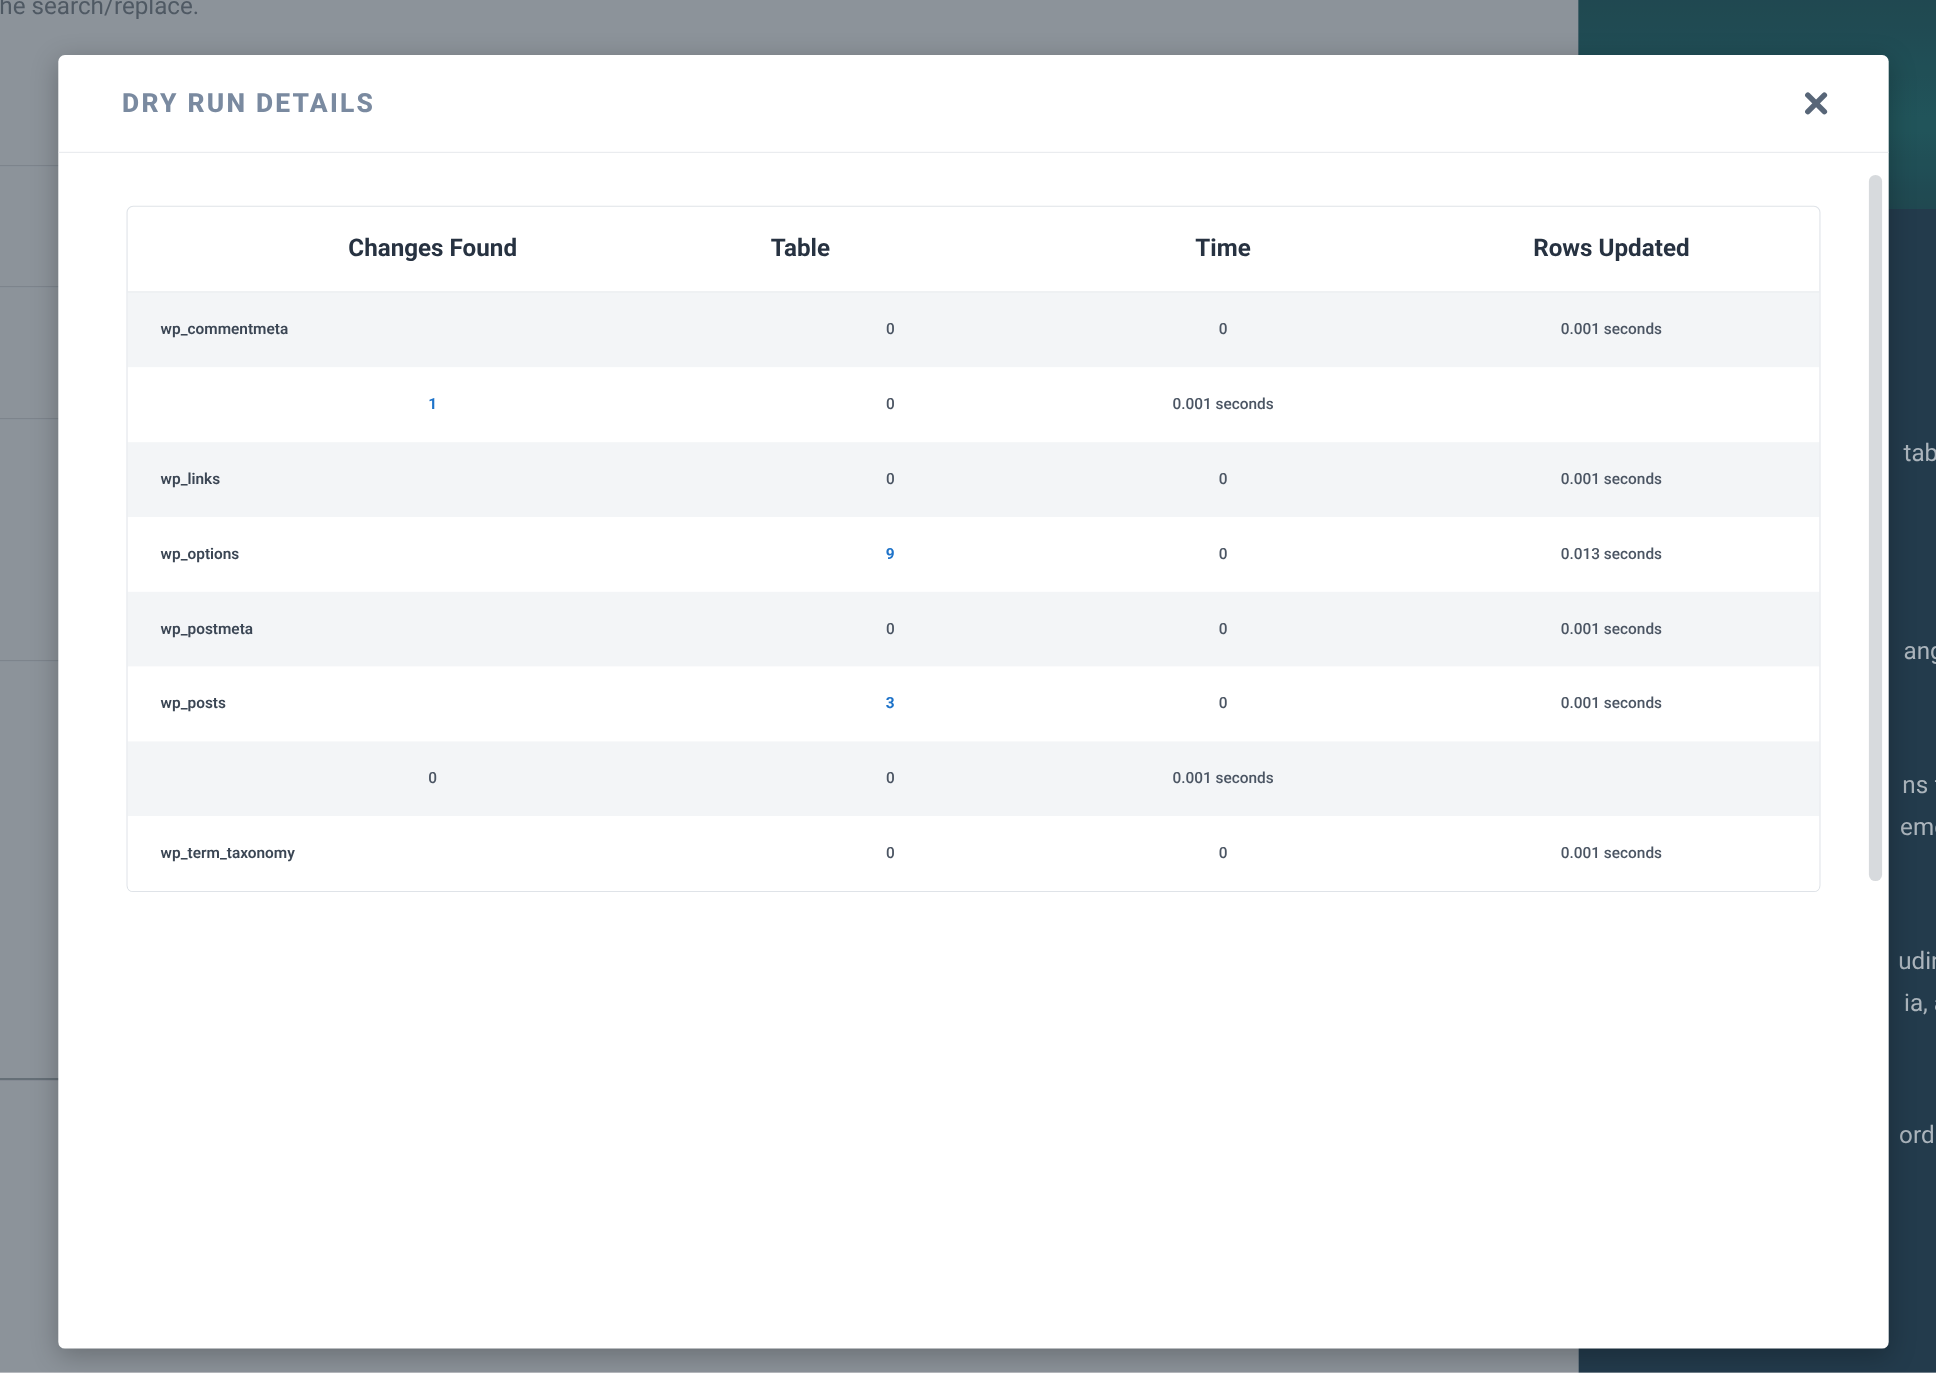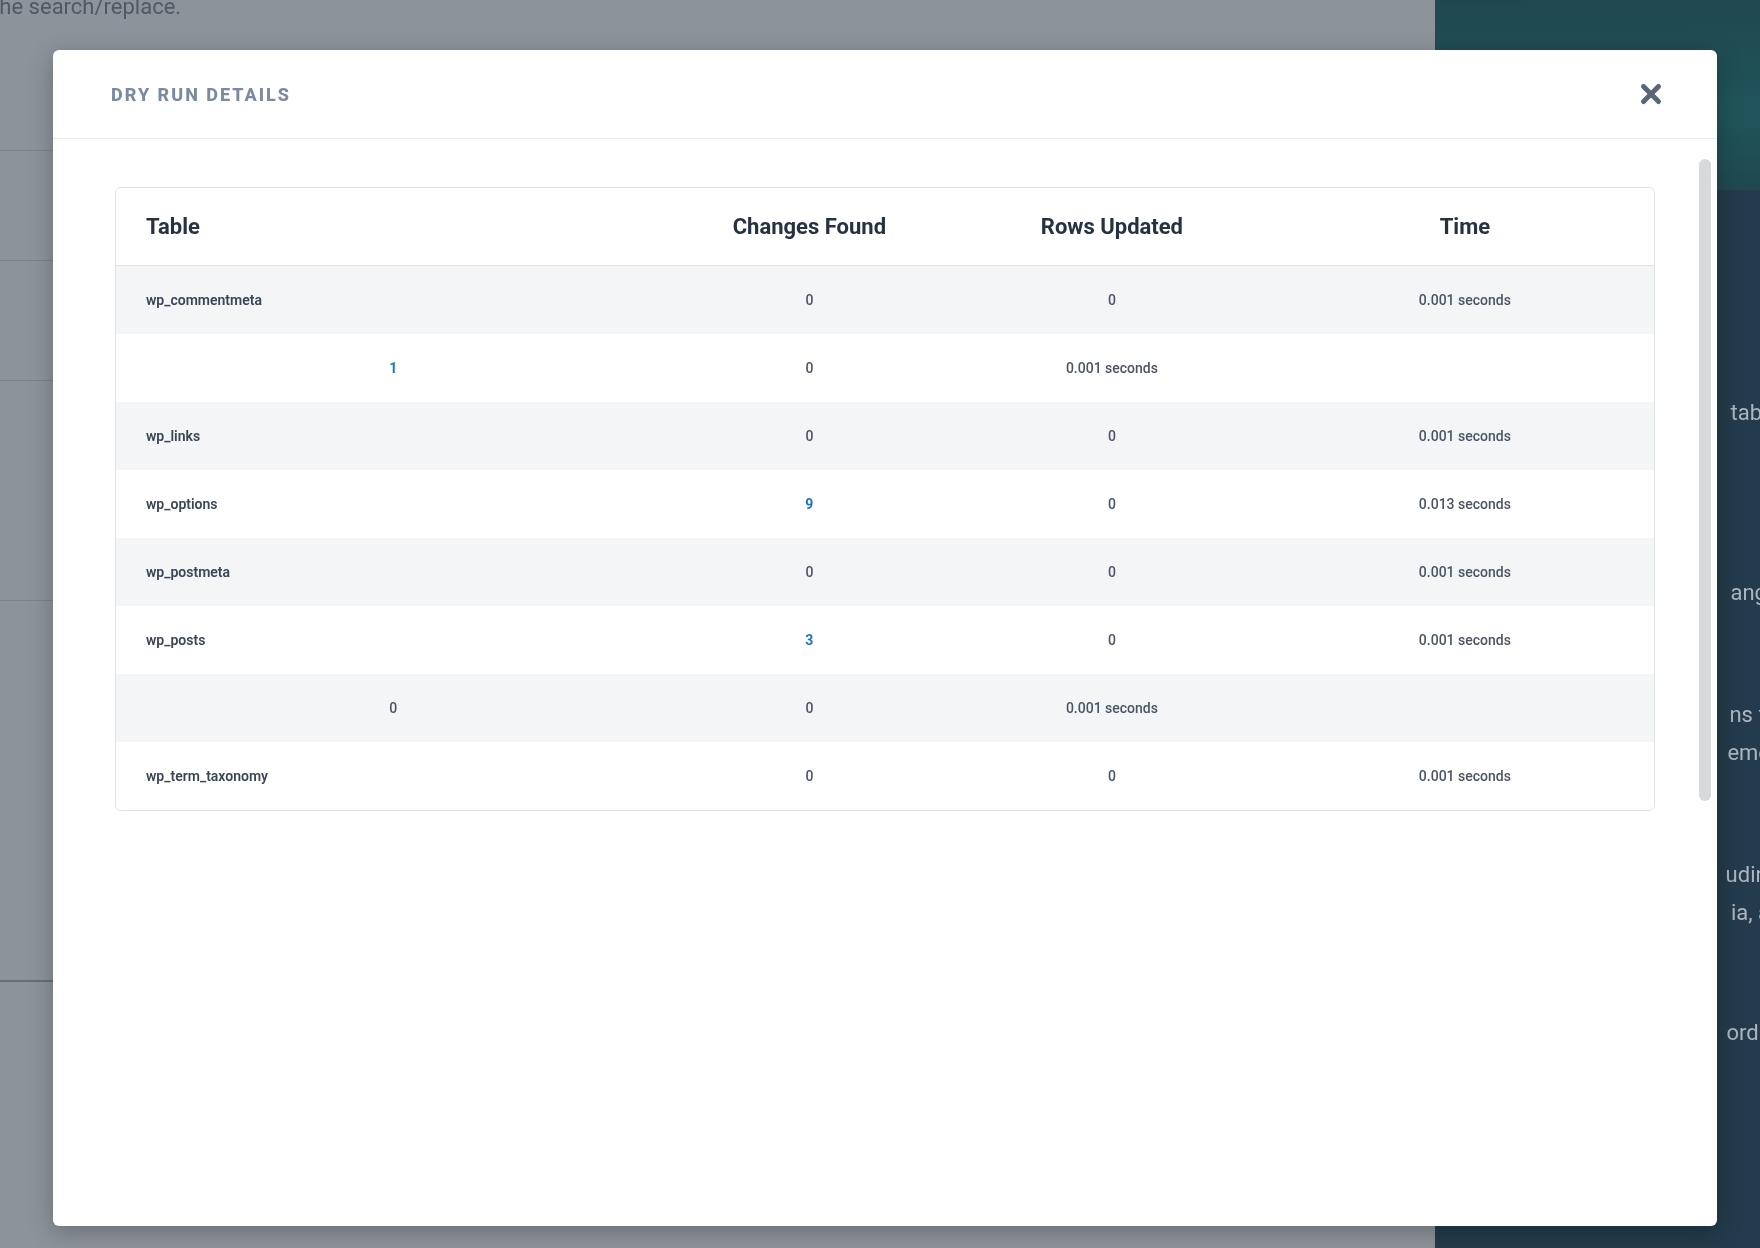--- a/index.html
+++ b/index.html
@@ -71,21 +71,21 @@
     overflow: hidden;
   }
   .modal-header {
     display: flex;
     align-items: center;
     justify-content: space-between;
     padding: 28px 50px 28px 58px;
     border-bottom: 1px solid #e8eaee;
   }
   .modal-title {
-    font-size: 18px;
+    font-size: 24px;
     font-weight: 800;
     letter-spacing: 2px;
     color: #7a8aa0;
     text-transform: uppercase;
   }
   .close-btn {
     background: none;
     border: none;
     cursor: pointer;
     color: #586678;
@@ -183,24 +183,24 @@
             <path d="M4.5 4.5 L19.5 19.5 M19.5 4.5 L4.5 19.5" stroke="currentColor" stroke-width="5" stroke-linecap="round"></path>
           </svg>
       </span>
     </button>
   </div>
 
   <div class="modal-body-wrap">
     <div class="modal-body">
       <div class="results-table">
         <div class="thead">
+          <div class="th center">Changes Found</div>
           <div class="th first">Table</div>
-          <div class="th center">Changes Found</div>
+          <div class="th center">Time</div>
           <div class="th center">Rows Updated</div>
-          <div class="th center">Time</div>
         </div>
         <div class="tbody" id="tbody">
             <div class="trow">
               <div class="td first">wp_commentmeta</div>
               <div class="td center">0</div>
               <div class="td center">0</div>
               <div class="td time">0.001 seconds</div>
             </div>
             <div class="trow">
               <div class="td center"><span class="link">1</span></div>

